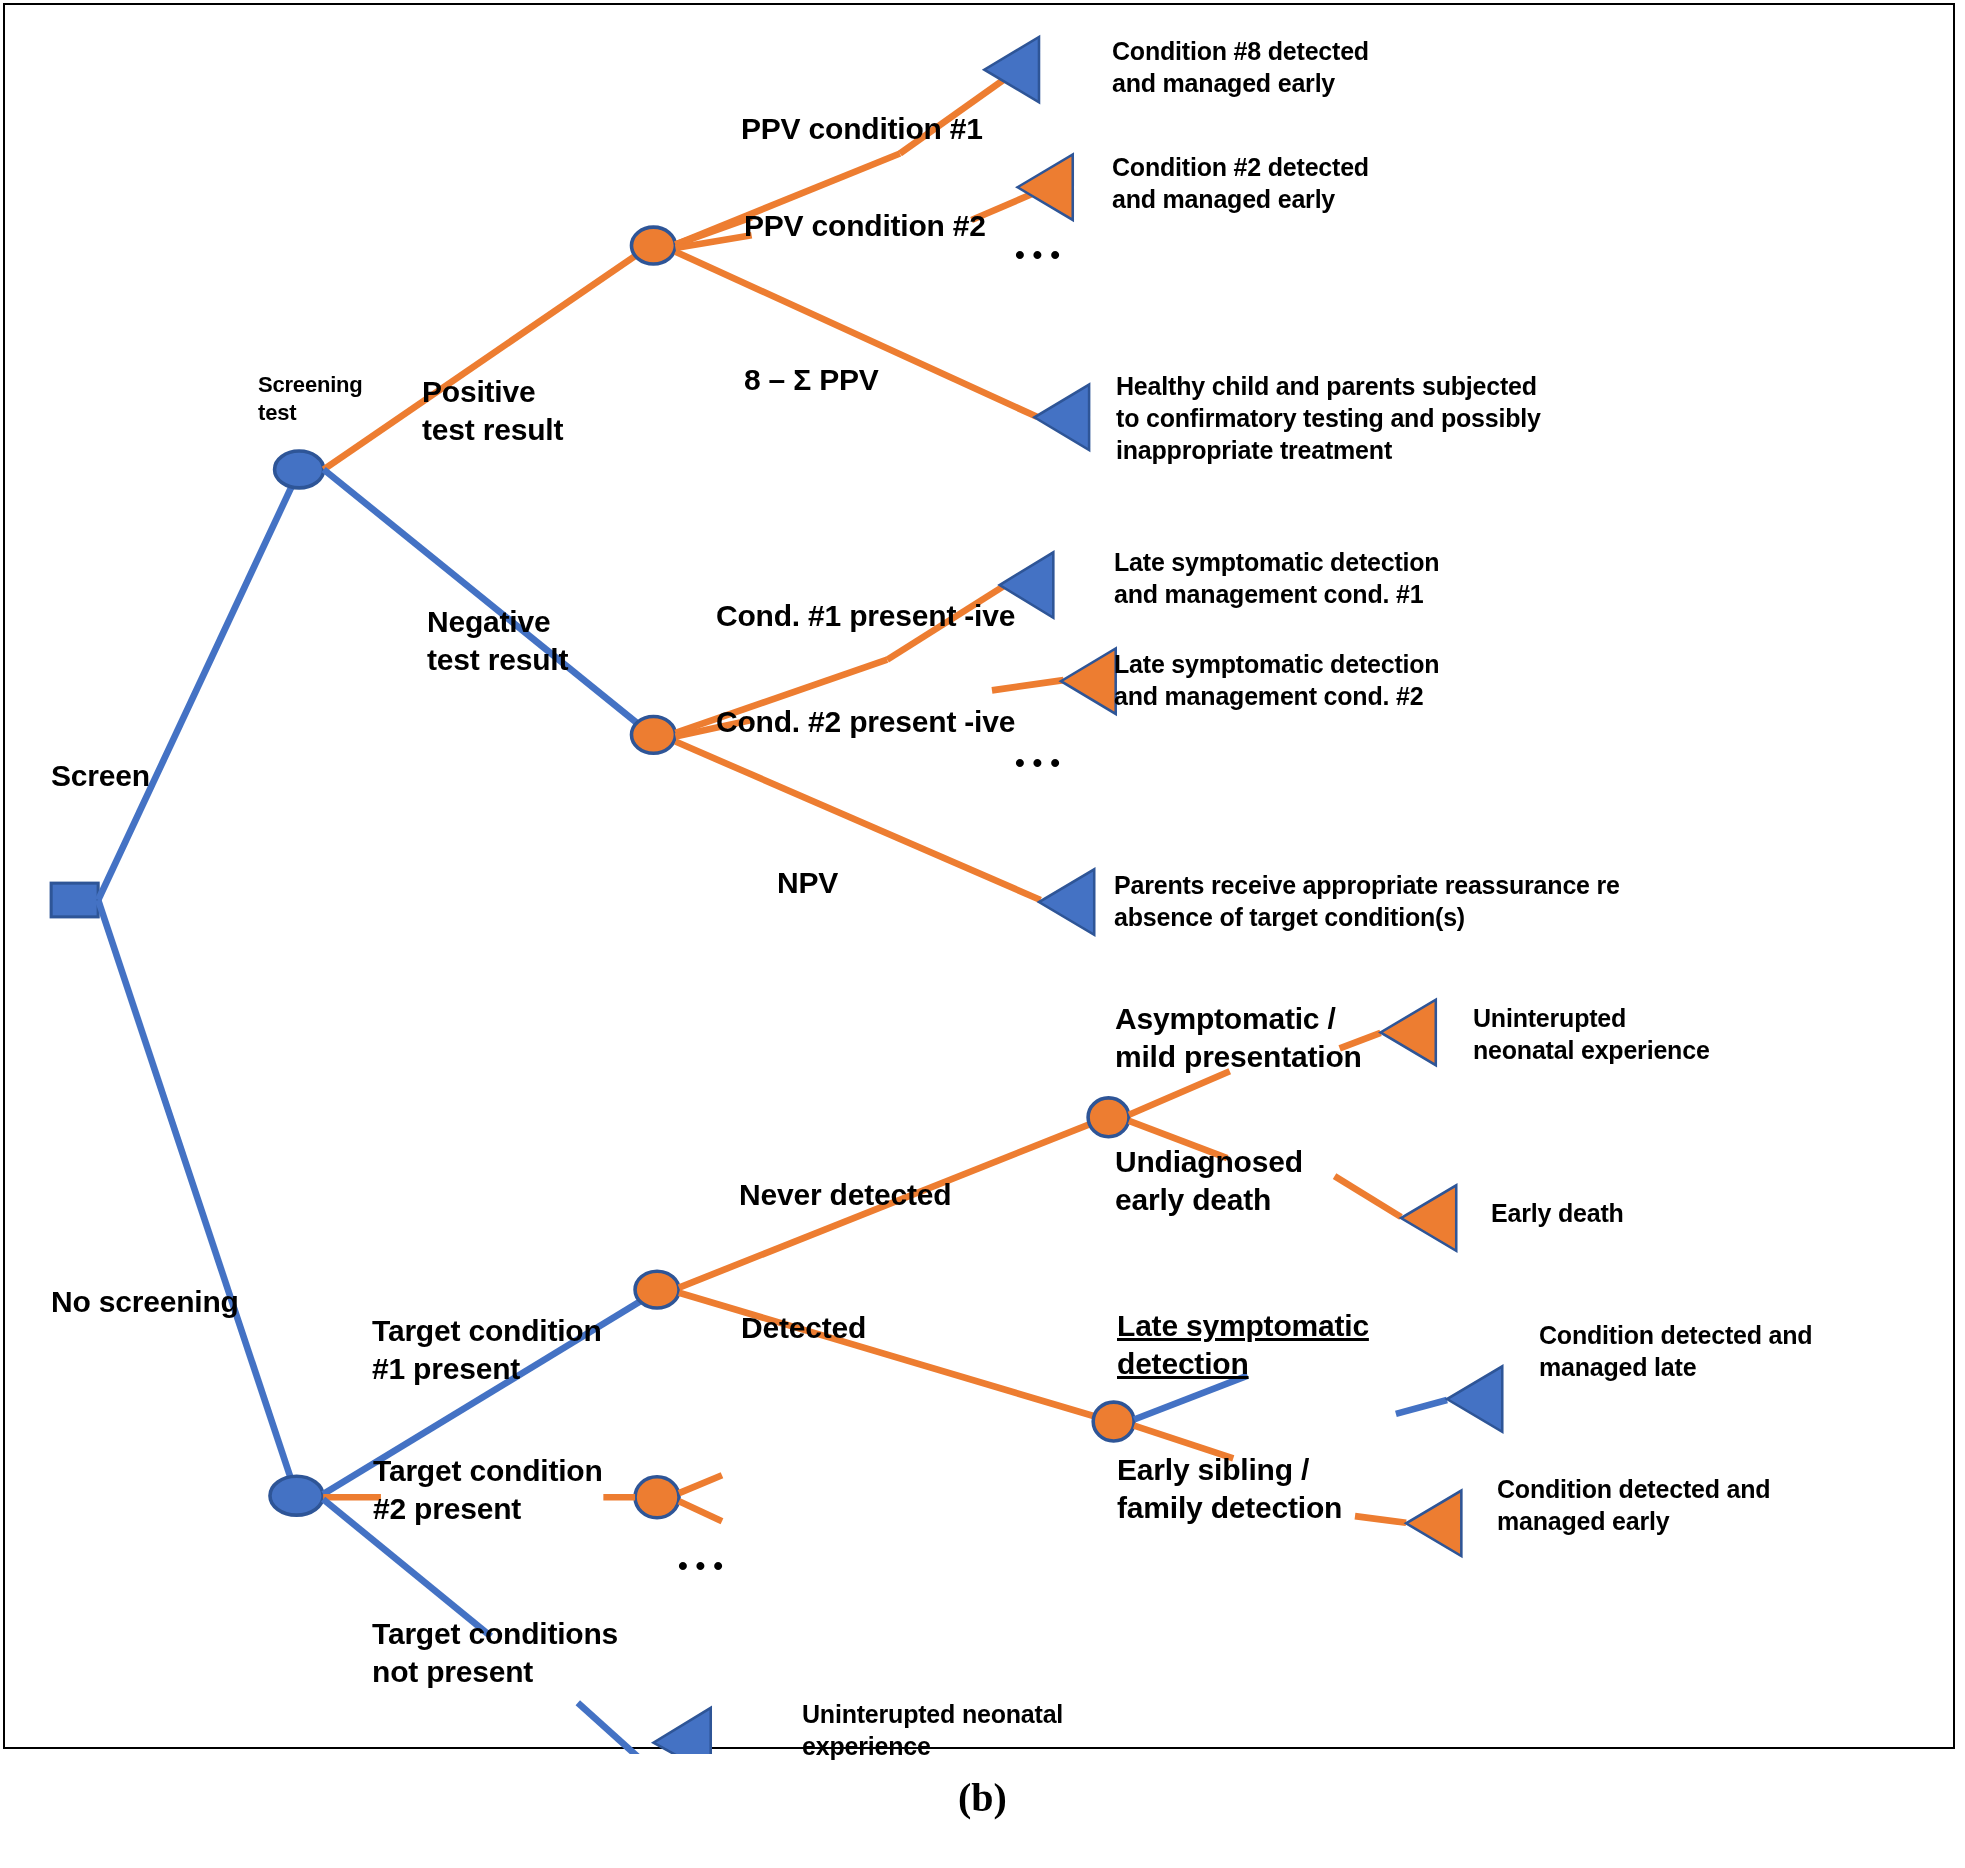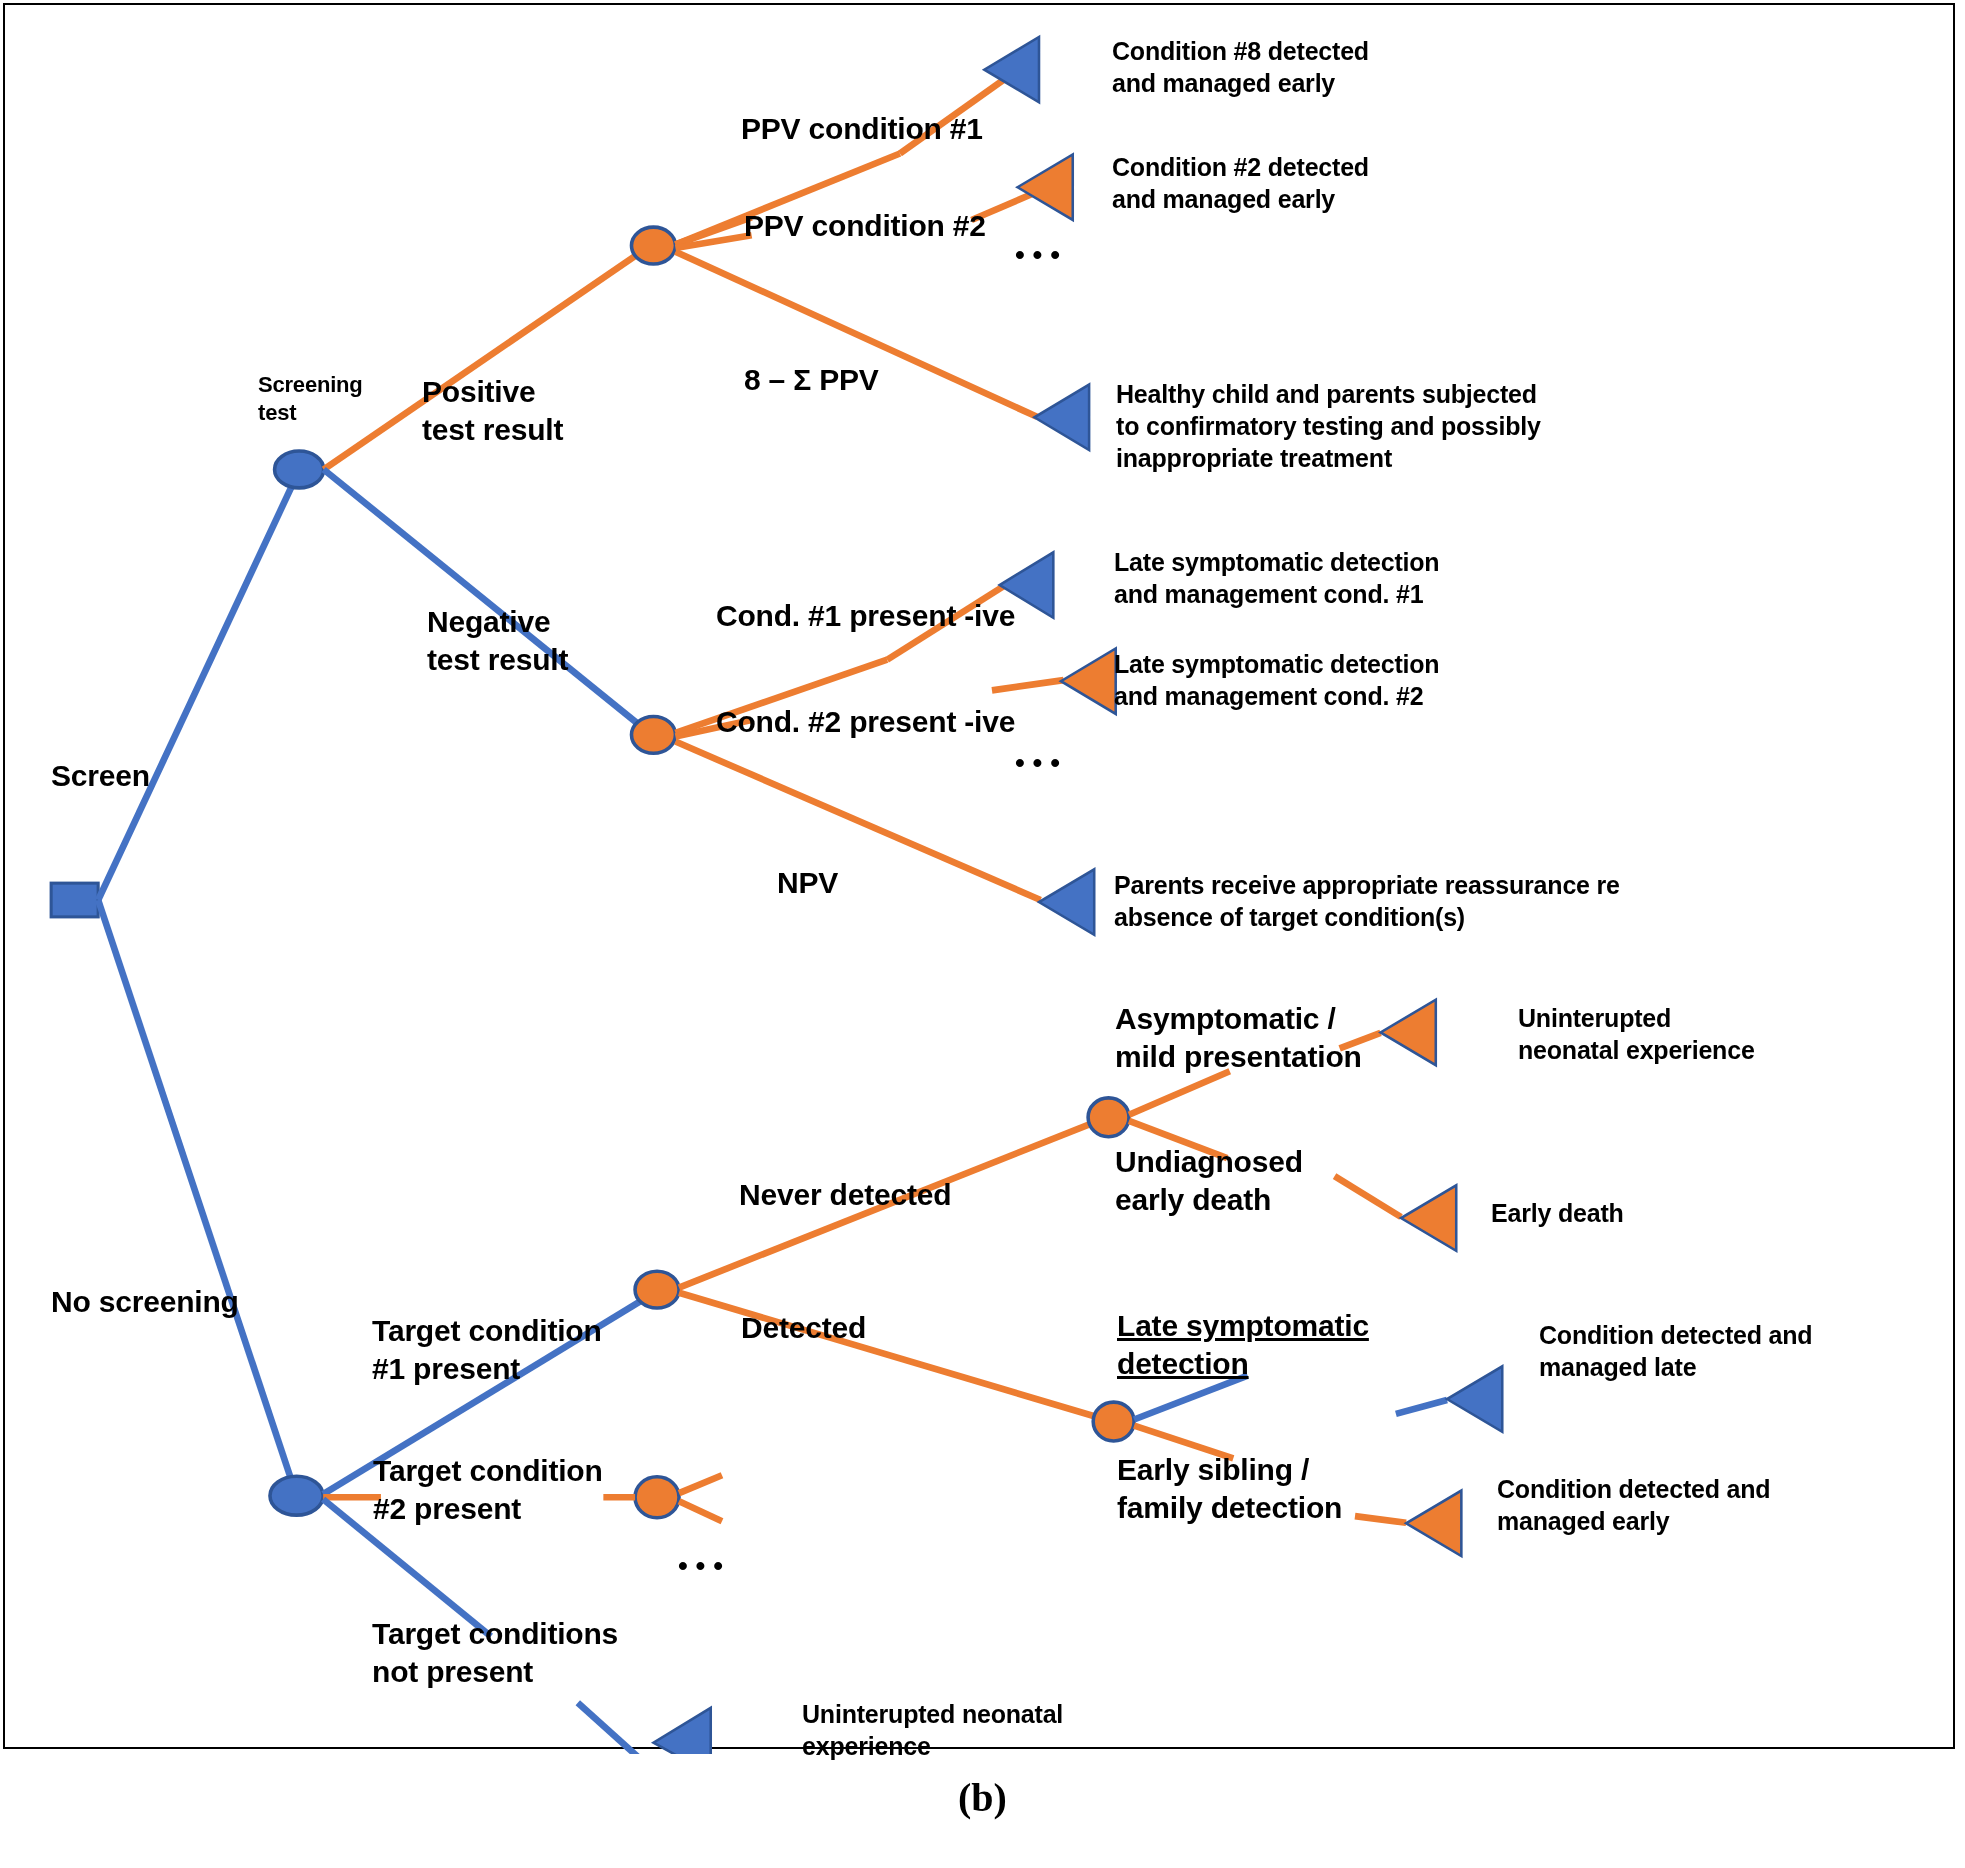--- a/index.html
+++ b/index.html
@@ -204,34 +204,34 @@
   <div class="lbl lbl-main" style="left:1117px; top:1451px;">Early sibling /
 family detection</div>
 
 
   <div class="lbl lbl-out" style="left:1112px; top:35px;">Condition #8 detected
 and managed early</div>
 
   <div class="lbl lbl-out" style="left:1112px; top:151px;">Condition #2 detected
 and managed early</div>
 
-  <div class="lbl lbl-out" style="left:1116px; top:378px;">Healthy child and parents subjected
+  <div class="lbl lbl-out" style="left:1116px; top:370px;">Healthy child and parents subjected
 to confirmatory testing and possibly
 inappropriate treatment</div>
 
   <div class="lbl lbl-out" style="left:1114px; top:546px;">Late symptomatic detection
 and management cond. #1</div>
 
   <div class="lbl lbl-out" style="left:1114px; top:648px;">Late symptomatic detection
 and management cond. #2</div>
 
   <div class="lbl lbl-out" style="left:1114px; top:869px;">Parents receive appropriate reassurance re
 absence of target condition(s)</div>
 
-  <div class="lbl lbl-out" style="left:1473px; top:1002px;margin-left:45px;">Uninterupted
+  <div class="lbl lbl-out" style="left:1473px; top:1002px;">Uninterupted
 neonatal experience</div>
 
   <div class="lbl lbl-out" style="left:1491px; top:1197px;">Early death</div>
 
   <div class="lbl lbl-out" style="left:1539px; top:1319px;">Condition detected and
 managed late</div>
 
   <div class="lbl lbl-out" style="left:1497px; top:1473px;">Condition detected and
 managed early</div>
 

